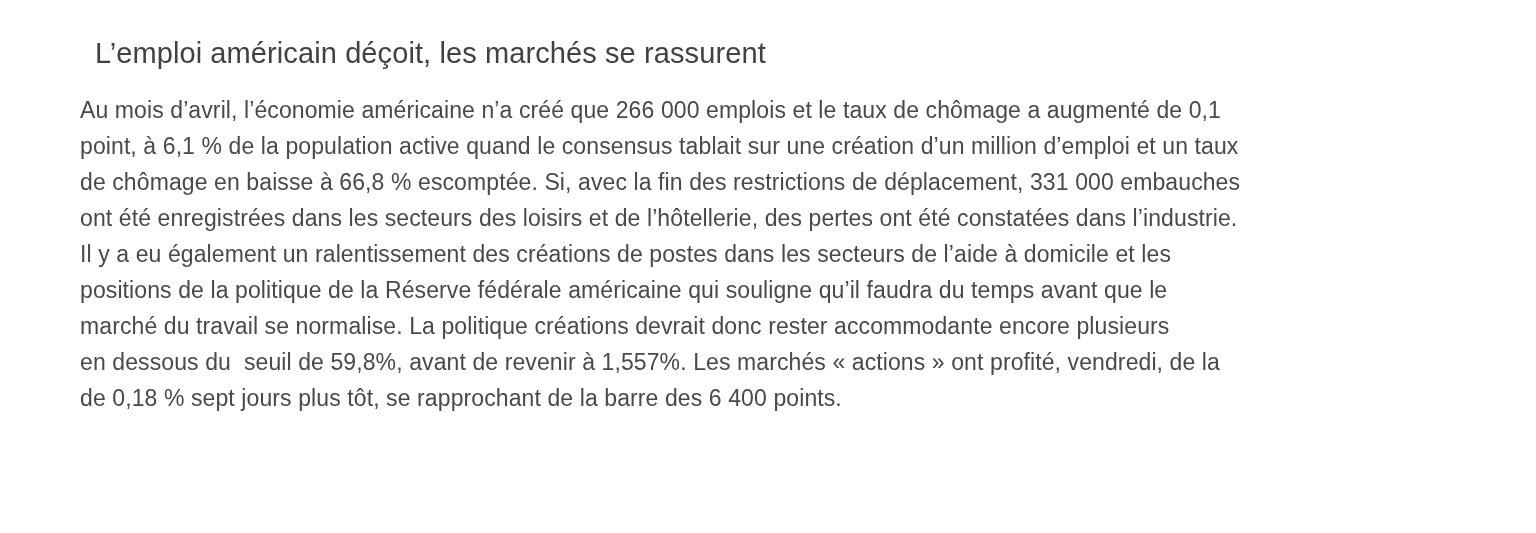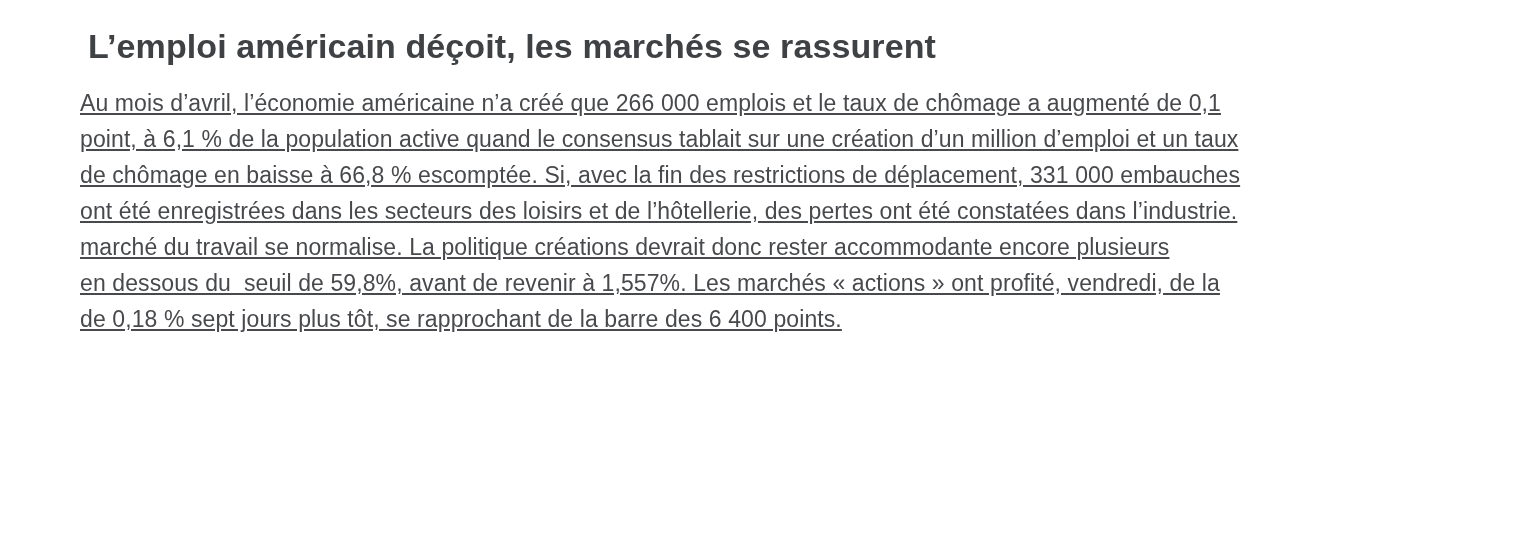--- a/index.html
+++ b/index.html
@@ -14,48 +14,49 @@
     font-family: "Liberation Sans", "DejaVu Sans", sans-serif;
   }
   .doc-page {
     box-sizing: border-box;
     width: 1536px;
     height: 533px;
     padding: 20px 60px 0 80px;
     background: #ffffff;
   }
   .doc-title {
-    margin: 8px;
-    font-size: 34px;
+    margin: 15px;
+    font-size: 29px;
     line-height: 36px;
-    font-weight: 700;
+    font-weight: 400;
     letter-spacing: 0.1px;
     color: var(--color-title, #3f4245);
   }
   .doc-paragraph {
     margin-top: 21px;
   }
   .doc-line {
     font-size: 23px;
     line-height: 36px;
     font-weight: 400;
     letter-spacing: 0.1px;
     color: var(--color-body, #47494c);
     white-space: pre;  
-    text-decoration: underline;
   }
 </style>
 </head>
 <body>
 
 <div class="doc-page">
   <h1 class="doc-title">L’emploi américain déçoit, les marchés se rassurent</h1>
 
   <div class="doc-paragraph">
     <div class="doc-line">Au mois d’avril, l’économie américaine n’a créé que 266 000 emplois et le taux de chômage a augmenté de 0,1</div>
     <div class="doc-line">point, à 6,1 % de la population active quand le consensus tablait sur une création d’un million d’emploi et un taux</div>
     <div class="doc-line">de chômage en baisse à 66,8 % escomptée. Si, avec la fin des restrictions de déplacement, 331 000 embauches</div>
     <div class="doc-line">ont été enregistrées dans les secteurs des loisirs et de l’hôtellerie, des pertes ont été constatées dans l’industrie.</div>
+    <div class="doc-line">Il y a eu également un ralentissement des créations de postes dans les secteurs de l’aide à domicile et les</div>
+    <div class="doc-line">positions de la politique de la Réserve fédérale américaine qui souligne qu’il faudra du temps avant que le</div>
     <div class="doc-line">marché du travail se normalise. La politique créations devrait donc rester accommodante encore plusieurs</div>
     <div class="doc-line">en dessous du  seuil de 59,8%, avant de revenir à 1,557%. Les marchés « actions » ont profité, vendredi, de la</div>
     <div class="doc-line">de 0,18 % sept jours plus tôt, se rapprochant de la barre des 6 400 points.</div>
   </div>
 </div>
 
 </body></html>

